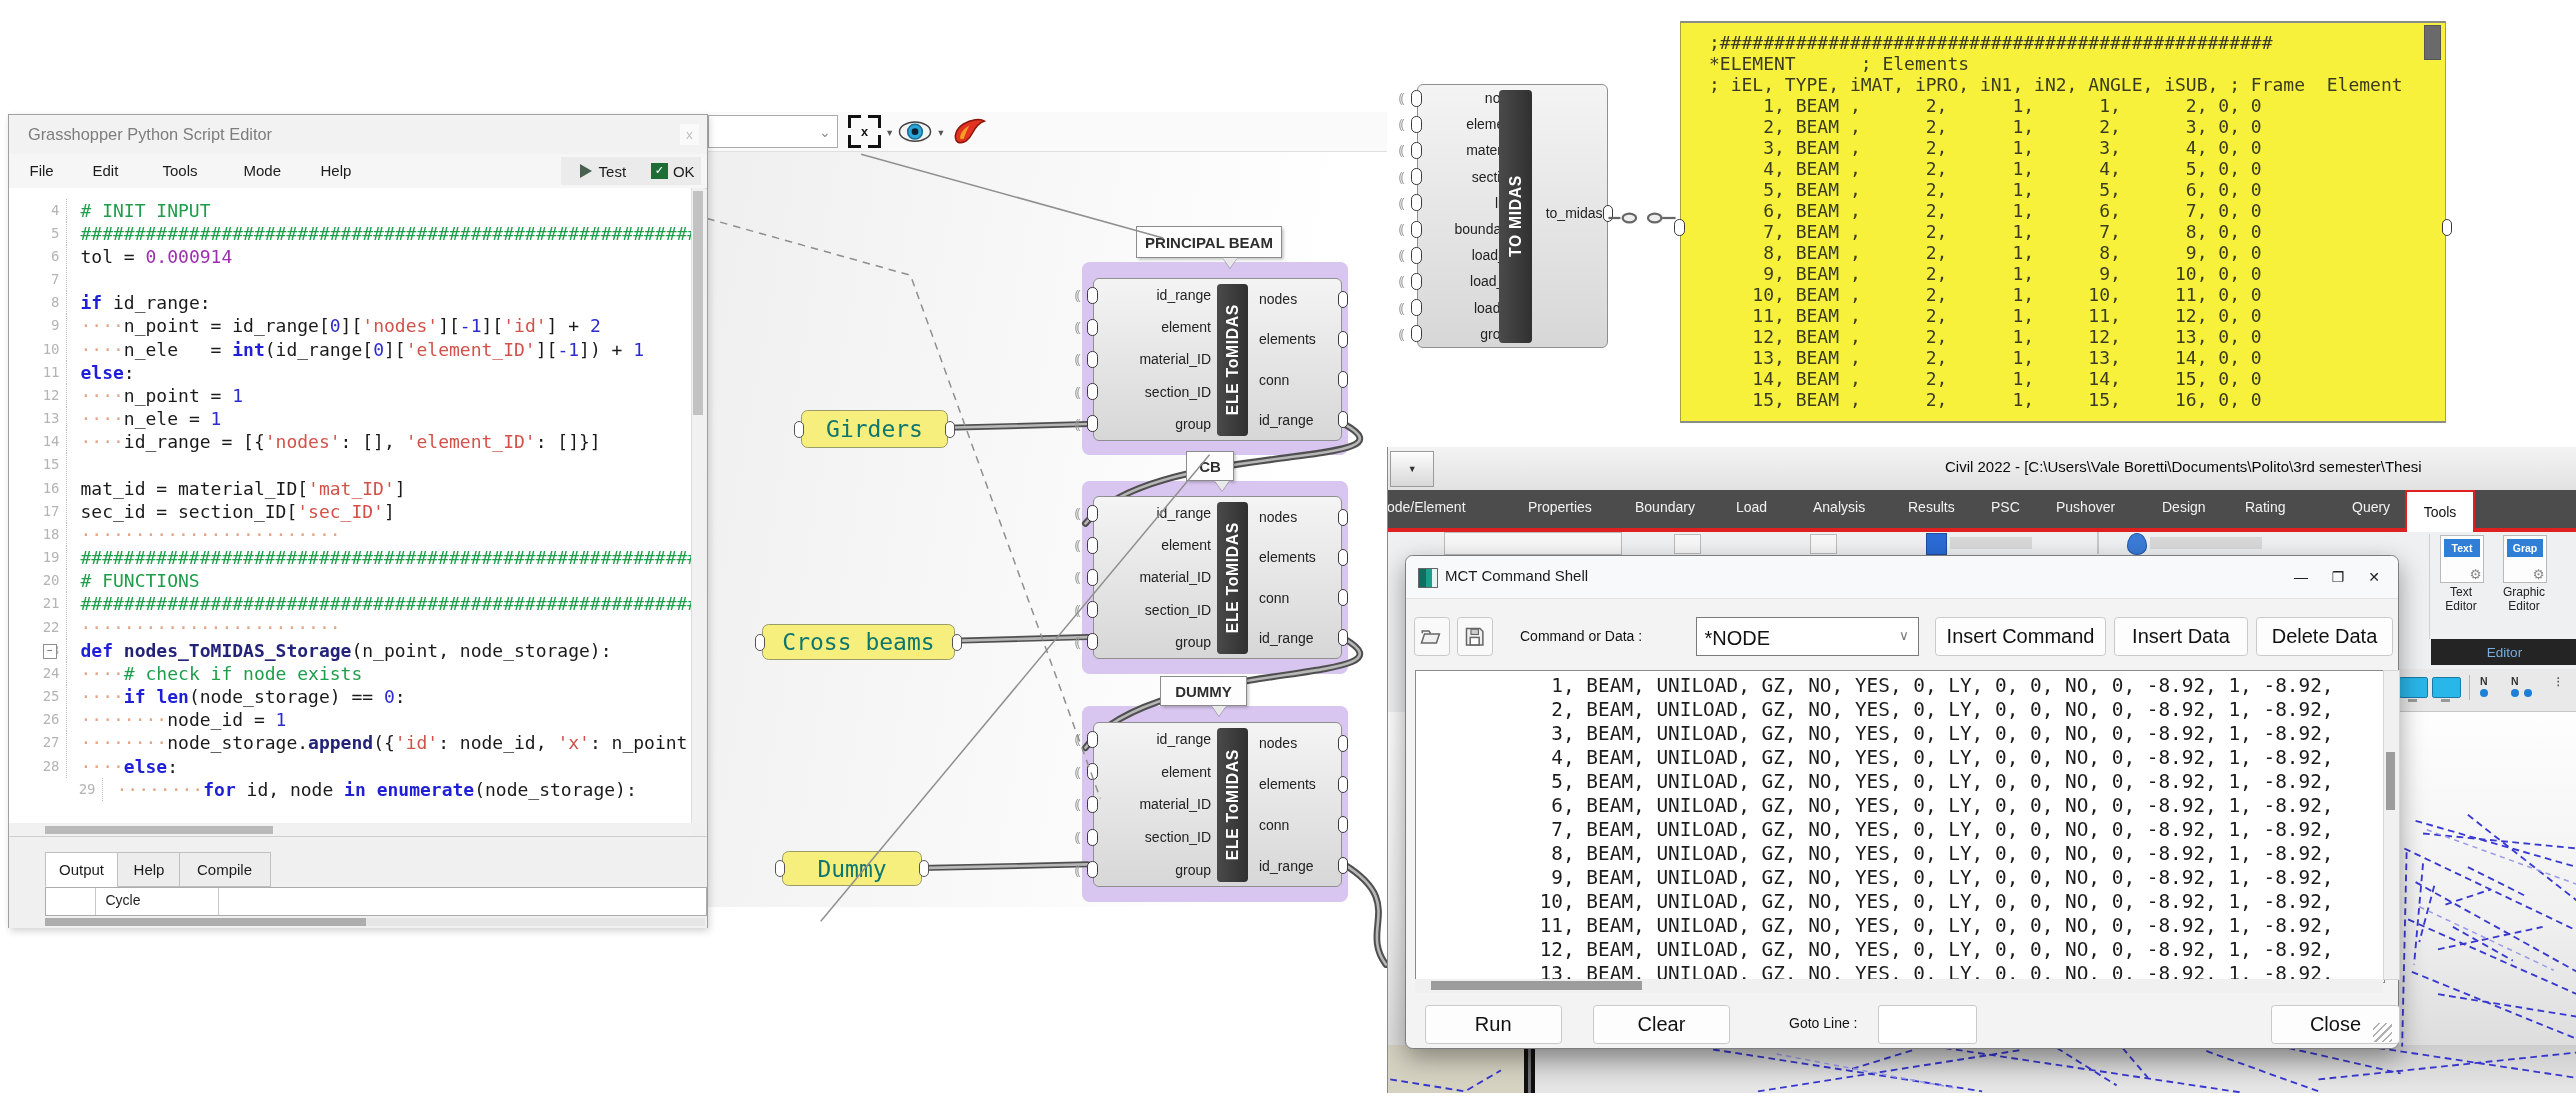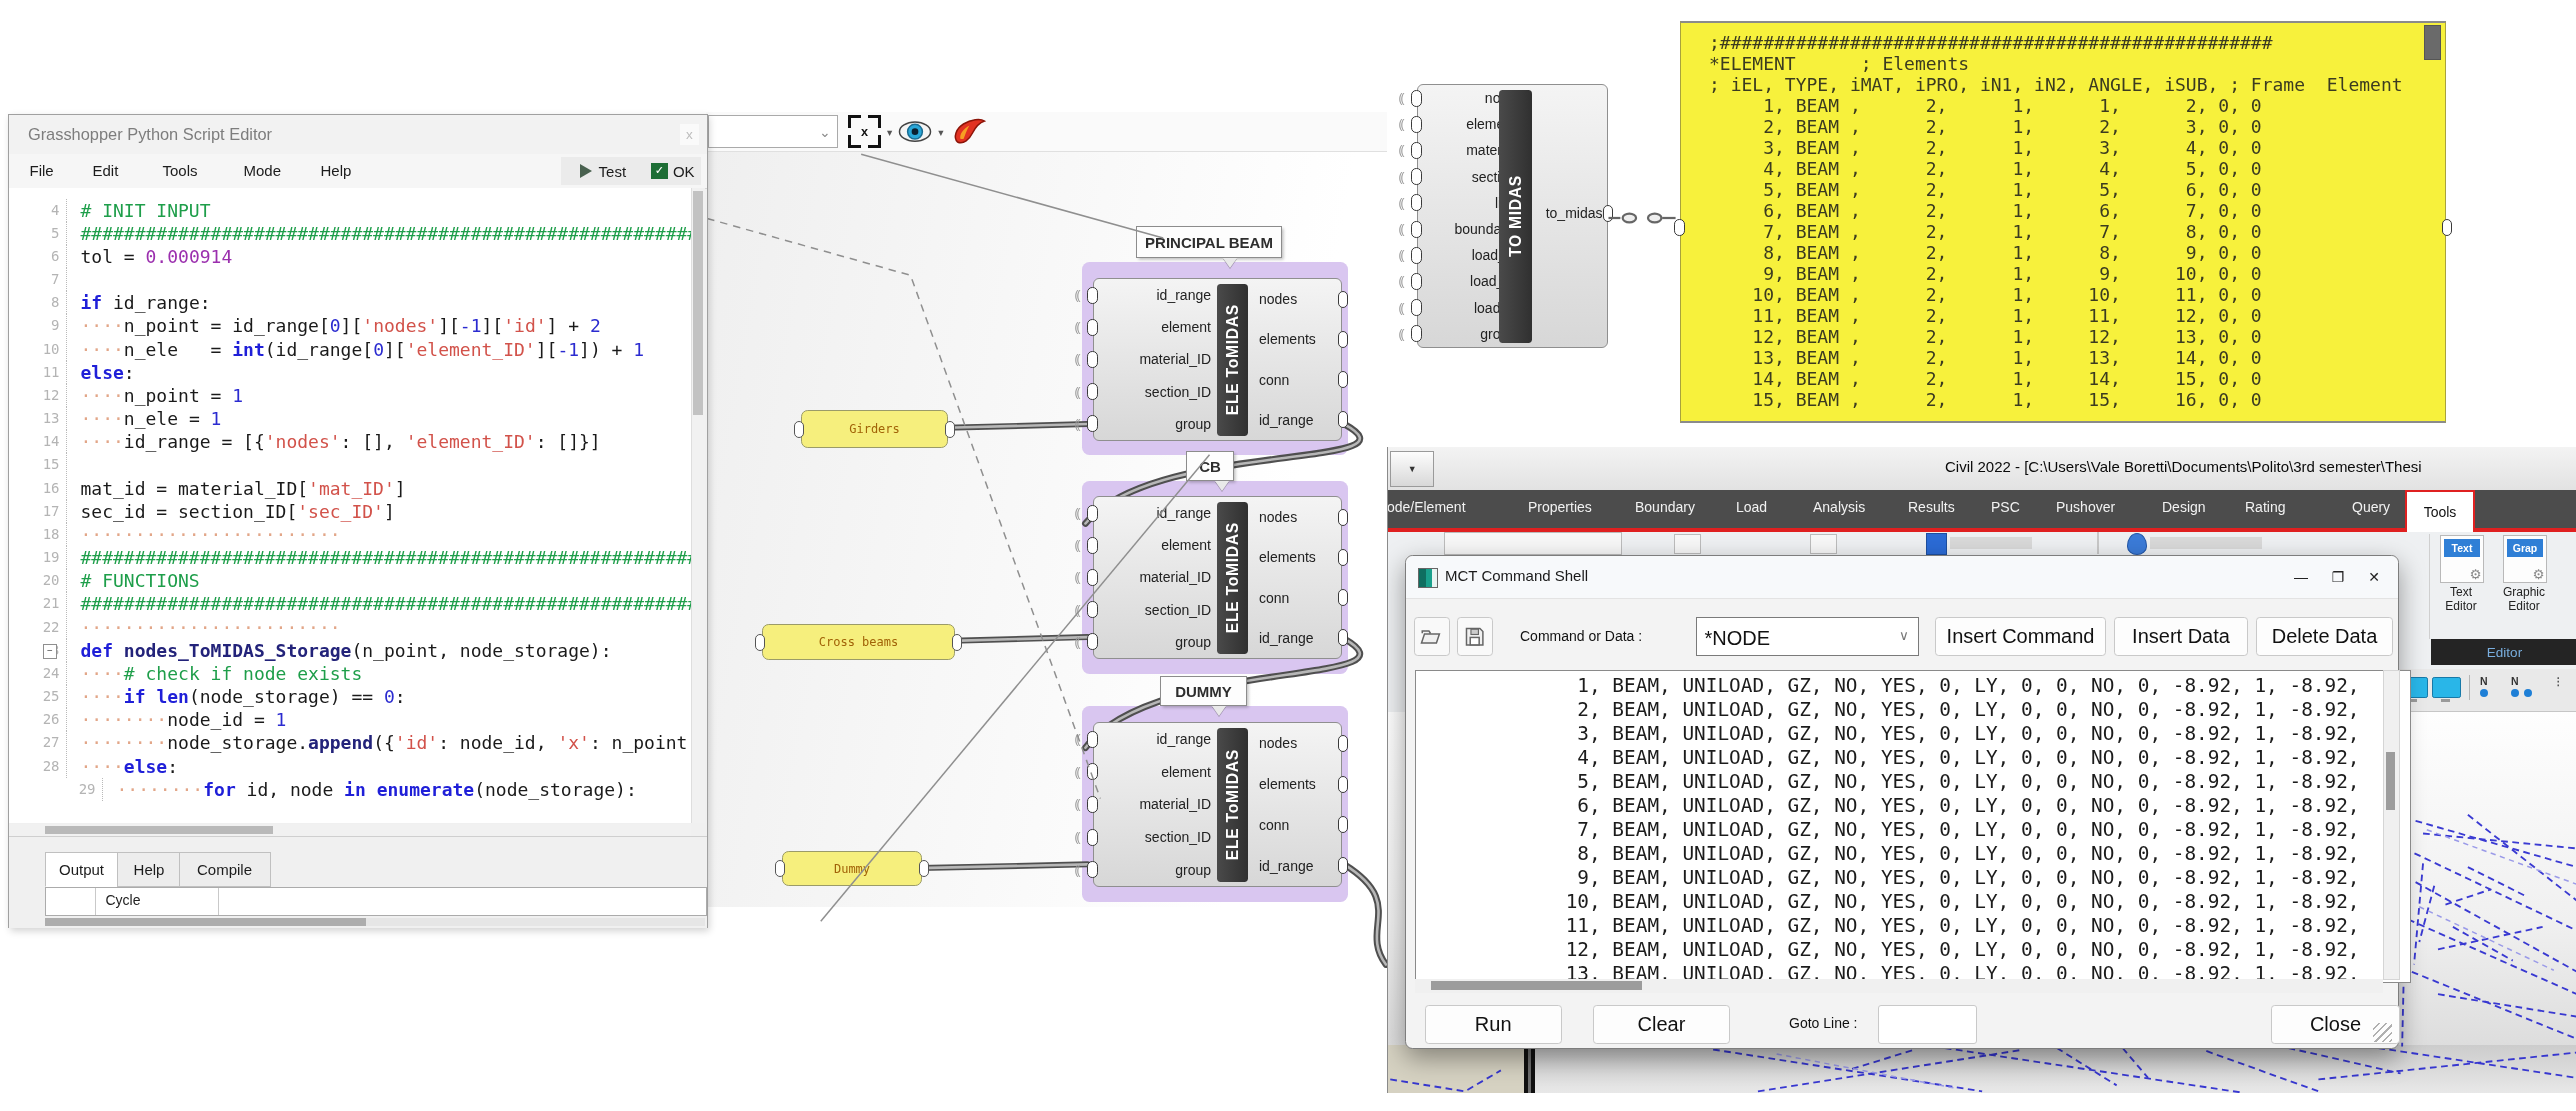--- a/index.html
+++ b/index.html
@@ -37,21 +37,21 @@
   .in-col .port{justify-content:flex-end;padding-right:3px;}
   .out-col .port{justify-content:flex-start;padding-left:6px;}
   .pin{position:absolute;width:8.2px;height:15px;background:#fff;border:1.5px solid #3a3a3a;border-radius:5.2px;}
   .pin-l{left:-6.7px;}
   .pin-r{right:-6.7px;}
   .stub{position:absolute;left:-19.4px;color:#999;font-size:12px;letter-spacing:-2.2px;}
 
   
   .value-panel{background:#f6ef7d;border:1.5px solid #9b9b68;border-radius:6.7px;z-index:4;
     display:flex;align-items:center;justify-content:center;
-    font-family:"DejaVu Sans Mono", monospace;color:#a16207;font-size:12px;}
+    font-family:"DejaVu Sans Mono", monospace;color:#0f766e;font-size:23px;}
   .value-panel .pin{border-color:#555;}
 
   
   .gh-tag{background:#fdfdfd;border:1.5px solid #8c8c8c;box-shadow:1.5px 2.2px 3px rgba(0,0,0,.25);
     display:flex;align-items:center;justify-content:center;font-size:15px;font-weight:600;color:#2e2e2e;z-index:5;}
   .gh-tag::after{content:"";position:absolute;bottom:-10.5px;left:60%;width:0;height:0;
     border-left:7.5px solid transparent;border-right:7.5px solid transparent;border-top:10.5px solid #e9e9e9;
     filter:drop-shadow(0 1.5px 0.7px rgba(0,0,0,.3));}
 
   
@@ -161,21 +161,21 @@
   #mct-toolbar{position:absolute;left:0;top:42px;width:100%;height:67px;}
   .icon-btn{position:absolute;top:19.4px;width:34px;height:37px;background:#f9f9f9;border:0.7px solid #c9c9c9;
     border-radius:3.7px;display:flex;align-items:center;justify-content:center;}
   #mct-cmd-label{position:absolute;left:114px;top:30px;font-size:14px;color:#111;}
   #mct-combo{position:absolute;left:290px;top:19.4px;width:221px;height:37px;background:#fff;border:1.5px solid #7a7a7a;}
   #mct-combo .v{position:absolute;left:7.5px;top:8.2px;font-size:20px;color:#111;}
   #mct-combo .ch{position:absolute;right:9px;top:8.2px;color:#777;font-size:13.5px;}
   .mct-btn{position:absolute;top:19.4px;height:37px;background:#fdfdfd;border:0.7px solid #c9c9c9;border-radius:3.7px;
     display:flex;align-items:center;justify-content:center;font-size:20px;color:#111;}
   #mct-content{position:absolute;left:9px;top:114px;width:968px;height:308px;background:#ffffff;
-    border:0.7px solid #8a8a8a;overflow:hidden;padding-left:26px;}
+    border:0.7px solid #8a8a8a;overflow:hidden;}
   .mct-row{white-space:pre;font-family:"DejaVu Sans Mono", monospace;font-size:19.4px;line-height:24px;
     color:#1c1c1c;padding-left:112px;}
   #mct-vscroll{position:absolute;left:977px;top:114px;width:15px;height:308px;background:#f0f0f0;border:0.7px solid #d5d5d5;}
   #mct-vscroll .thumb{position:absolute;left:2.2px;top:81px;width:9px;height:58px;background:#9c9c9c;}
   #mct-hscroll{position:absolute;left:9px;top:423px;width:968px;height:13.5px;background:#f0f0f0;}
   #mct-hscroll .thumb{position:absolute;left:16.4px;top:2.2px;width:211px;height:9px;background:#9c9c9c;}
   #mct-grip{position:absolute;right:6px;bottom:6px;width:19.4px;height:19.4px;
     background:repeating-linear-gradient(135deg,transparent 0 3.7px,#b0b0b0 3.7px 5.2px);}
 </style>
 </head>

